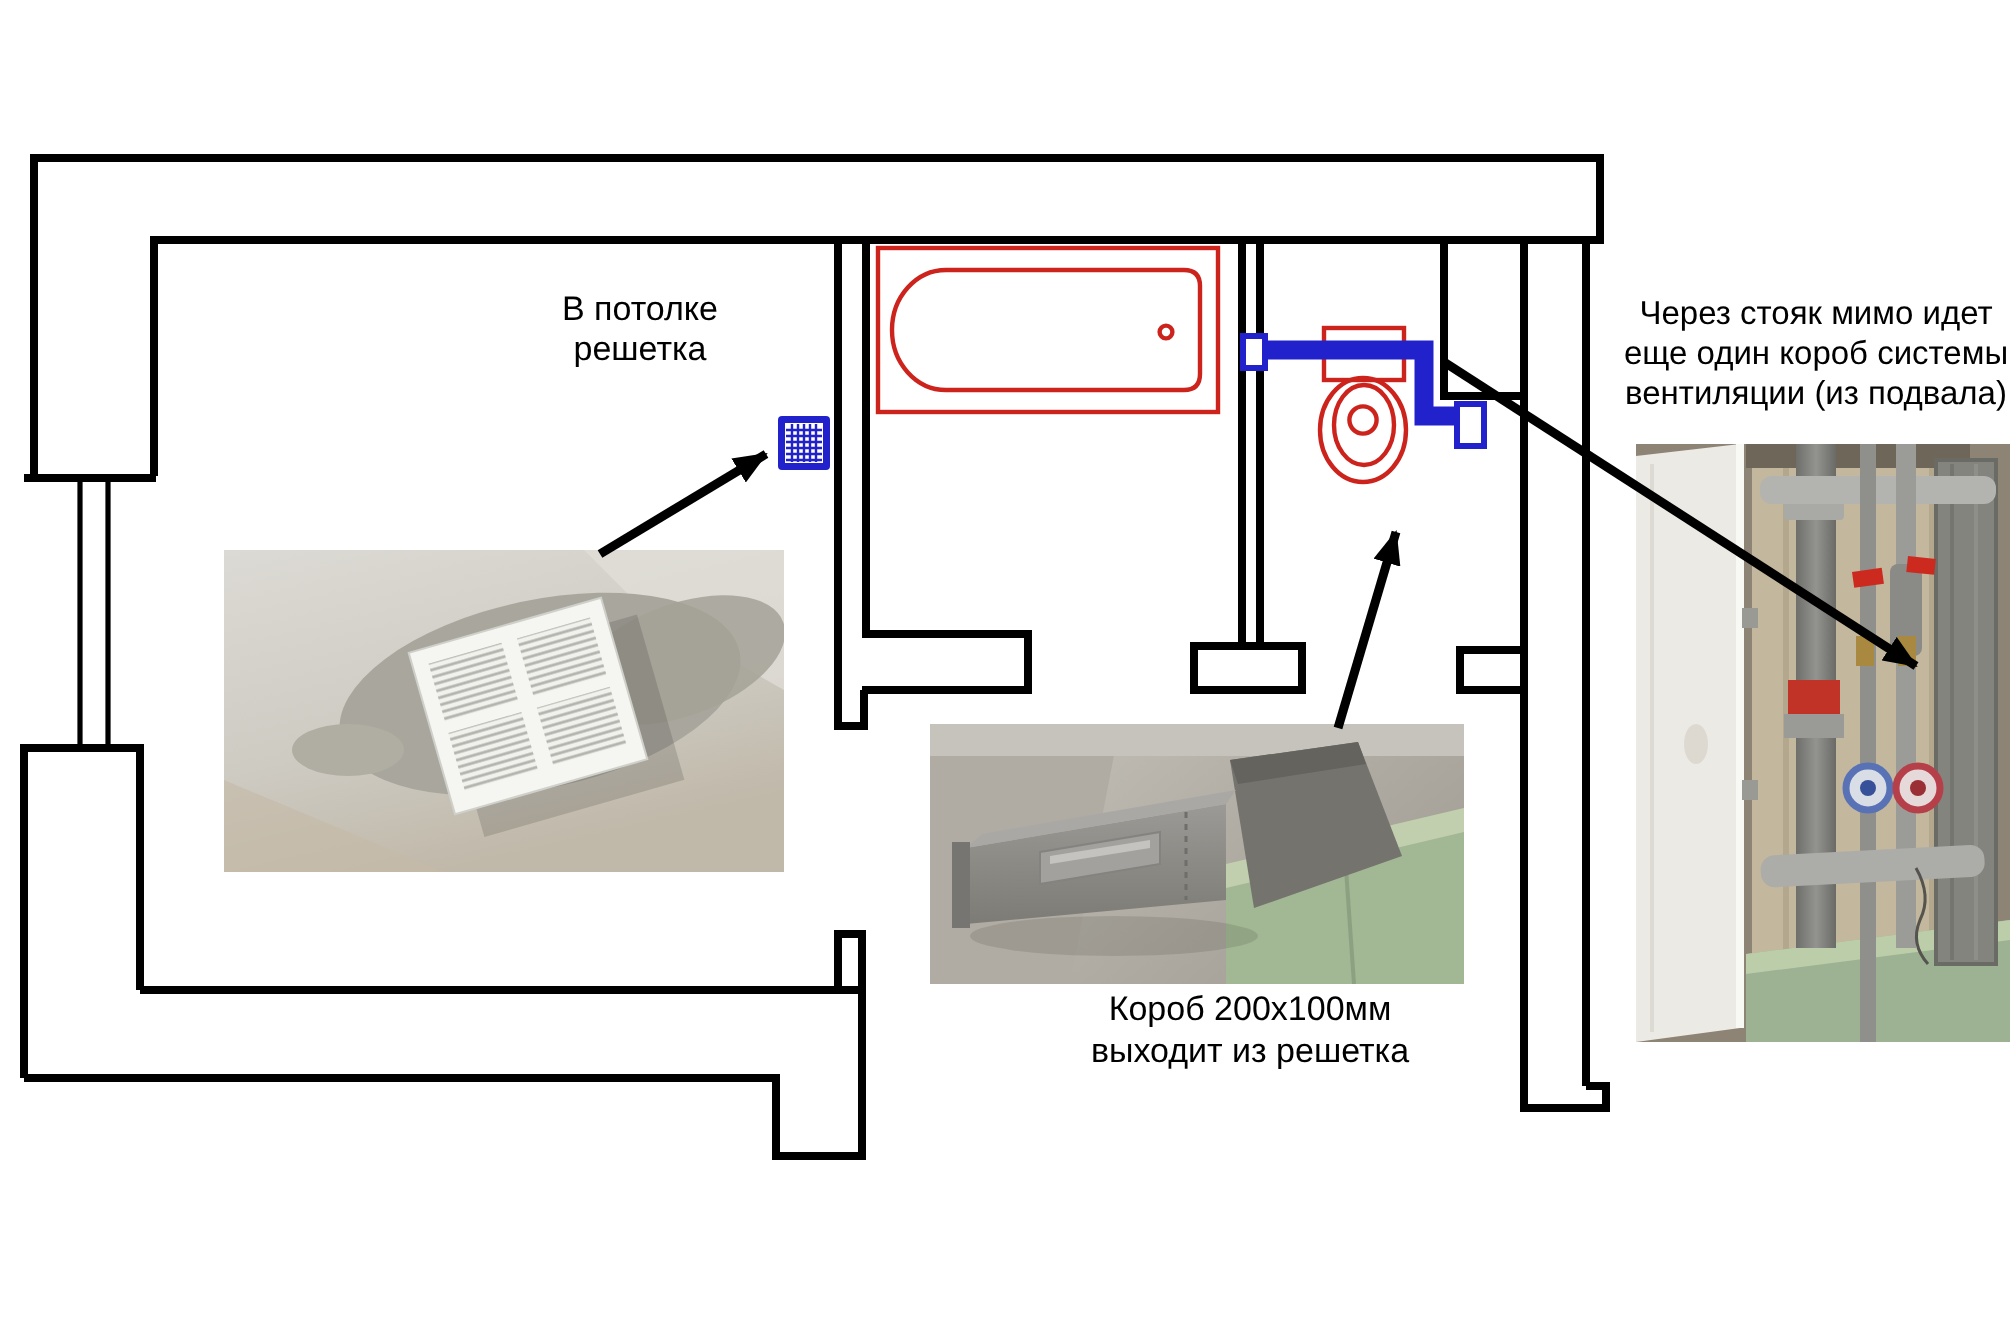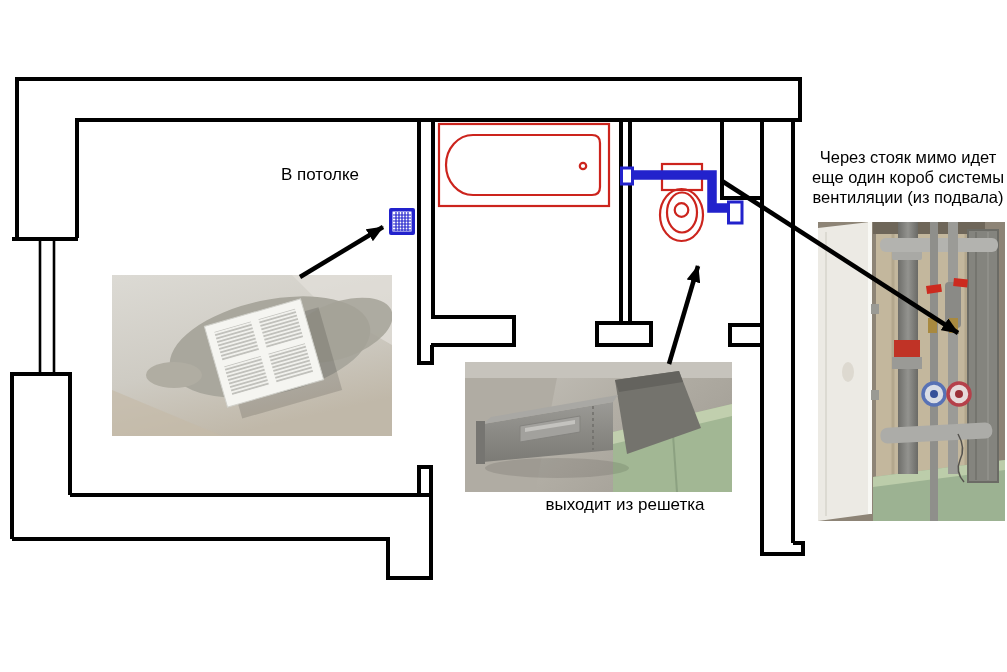--- a/index.html
+++ b/index.html
@@ -133,25 +133,27 @@
       <path d="M 140,212 q 8,14 2,26 q -5,12 4,22" fill="none" stroke="#55534e" stroke-width="1.5"></path>
       <polygon points="0,6 52,0 52,292 0,299" fill="#eceae4"></polygon>
       <line x1="52" y1="0" x2="52" y2="292" stroke="#f8f8f4" stroke-width="4"></line>
       <line x1="8" y1="10" x2="8" y2="294" stroke="#dcdad2" stroke-width="2"></line>
       <ellipse cx="30" cy="150" rx="6" ry="10" fill="#ddd9d0"></ellipse>
       <rect x="53" y="82" width="8" height="10" fill="#9a9a94"></rect>
       <rect x="53" y="168" width="8" height="10" fill="#9a9a94"></rect>
     </svg>
   </div>
 
-  <div class="label" id="label-ceiling-grille" style="left:240px;top:165px;width:160px;">
+  <div class="label" id="label-ceiling-grille" style="left:240px;top:145px;width:160px;">
     <div>В потолке</div>
+    <div>решетка</div>
   </div>
 
   <div class="label" id="label-duct-exit" style="left:500px;top:494px;width:250px;">
+    <div>Короб 200х100мм</div>
     <div>выходит из решетка</div>
   </div>
 
   <div class="label" id="label-riser-note" style="left:806px;top:147px;width:204px;">
     <div>Через стояк мимо идет</div>
     <div>еще один короб системы</div>
     <div>вентиляции (из подвала)</div>
   </div>
 
   <svg id="plan" width="1007" height="672" viewBox="0 0 1007 672">

